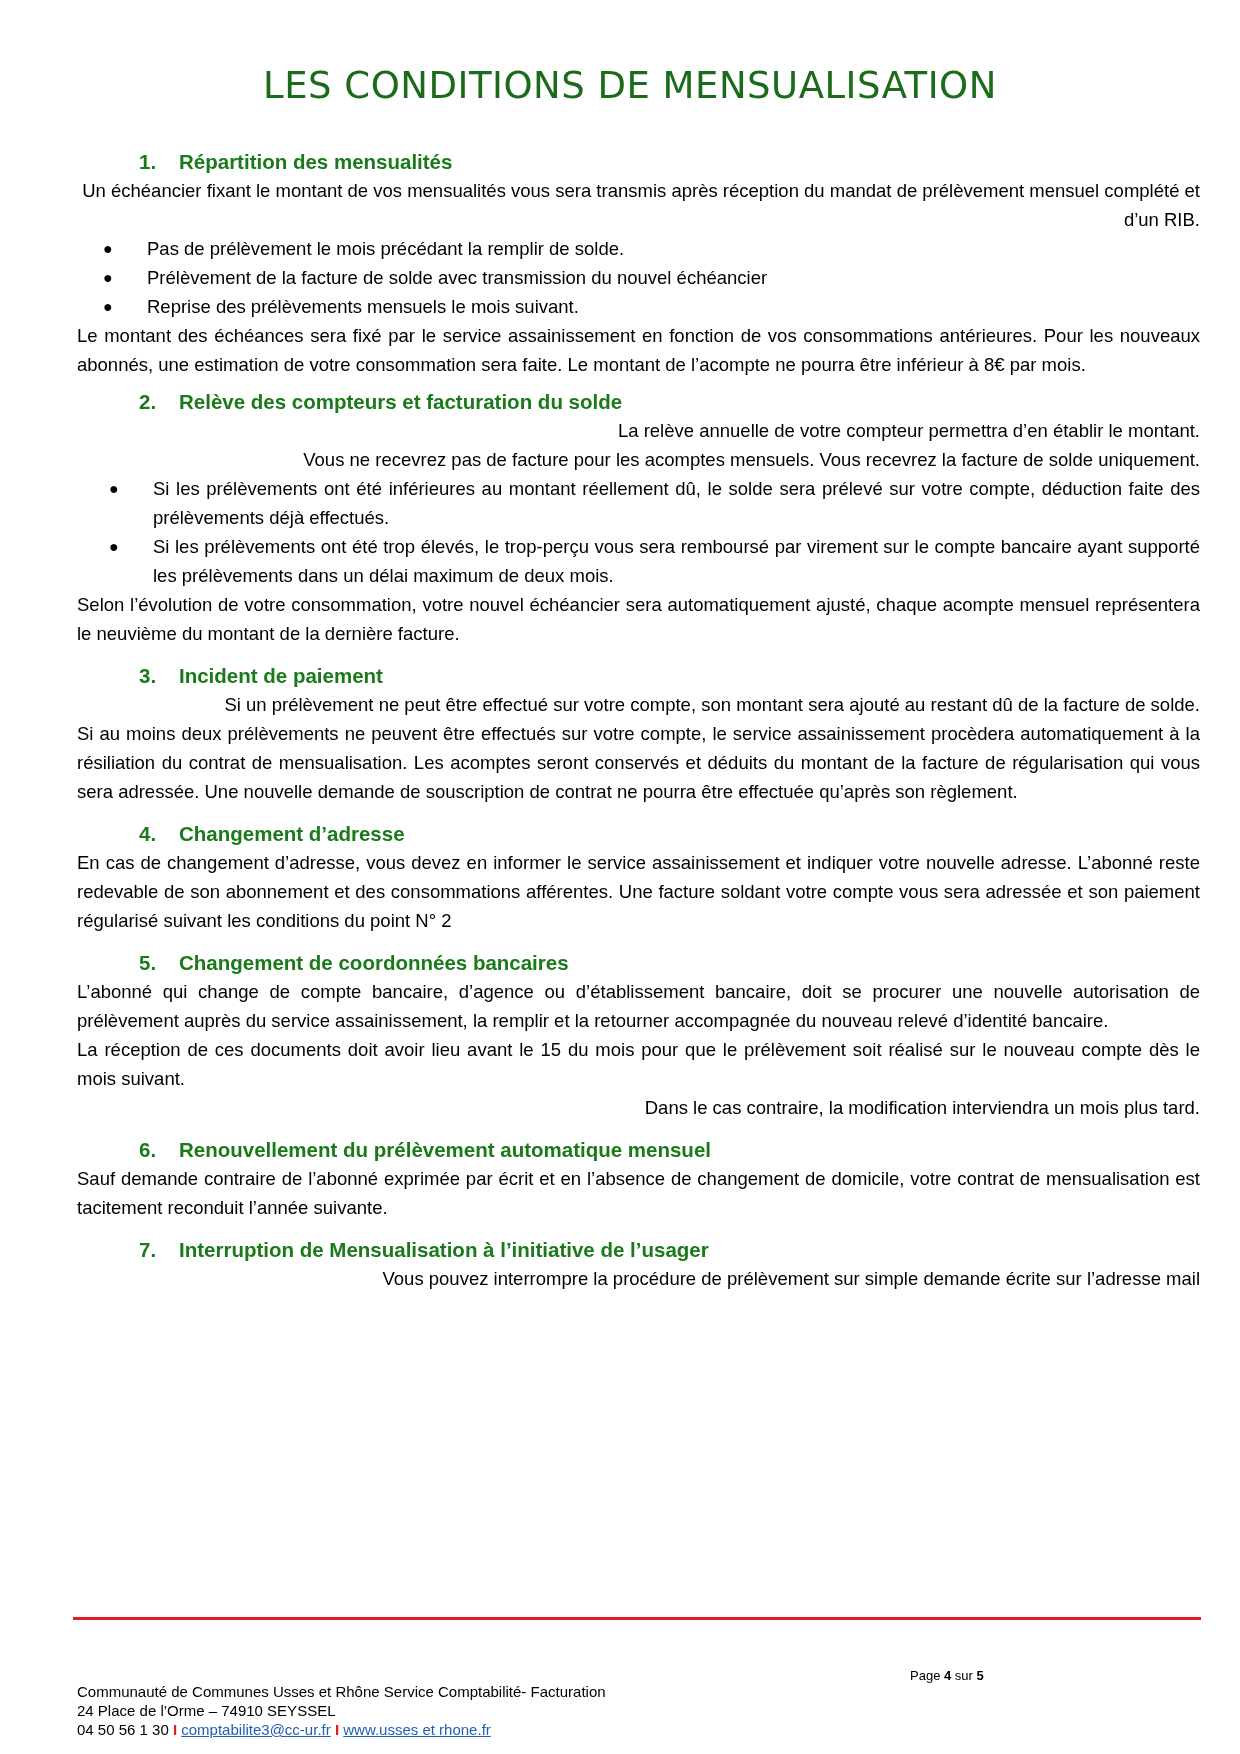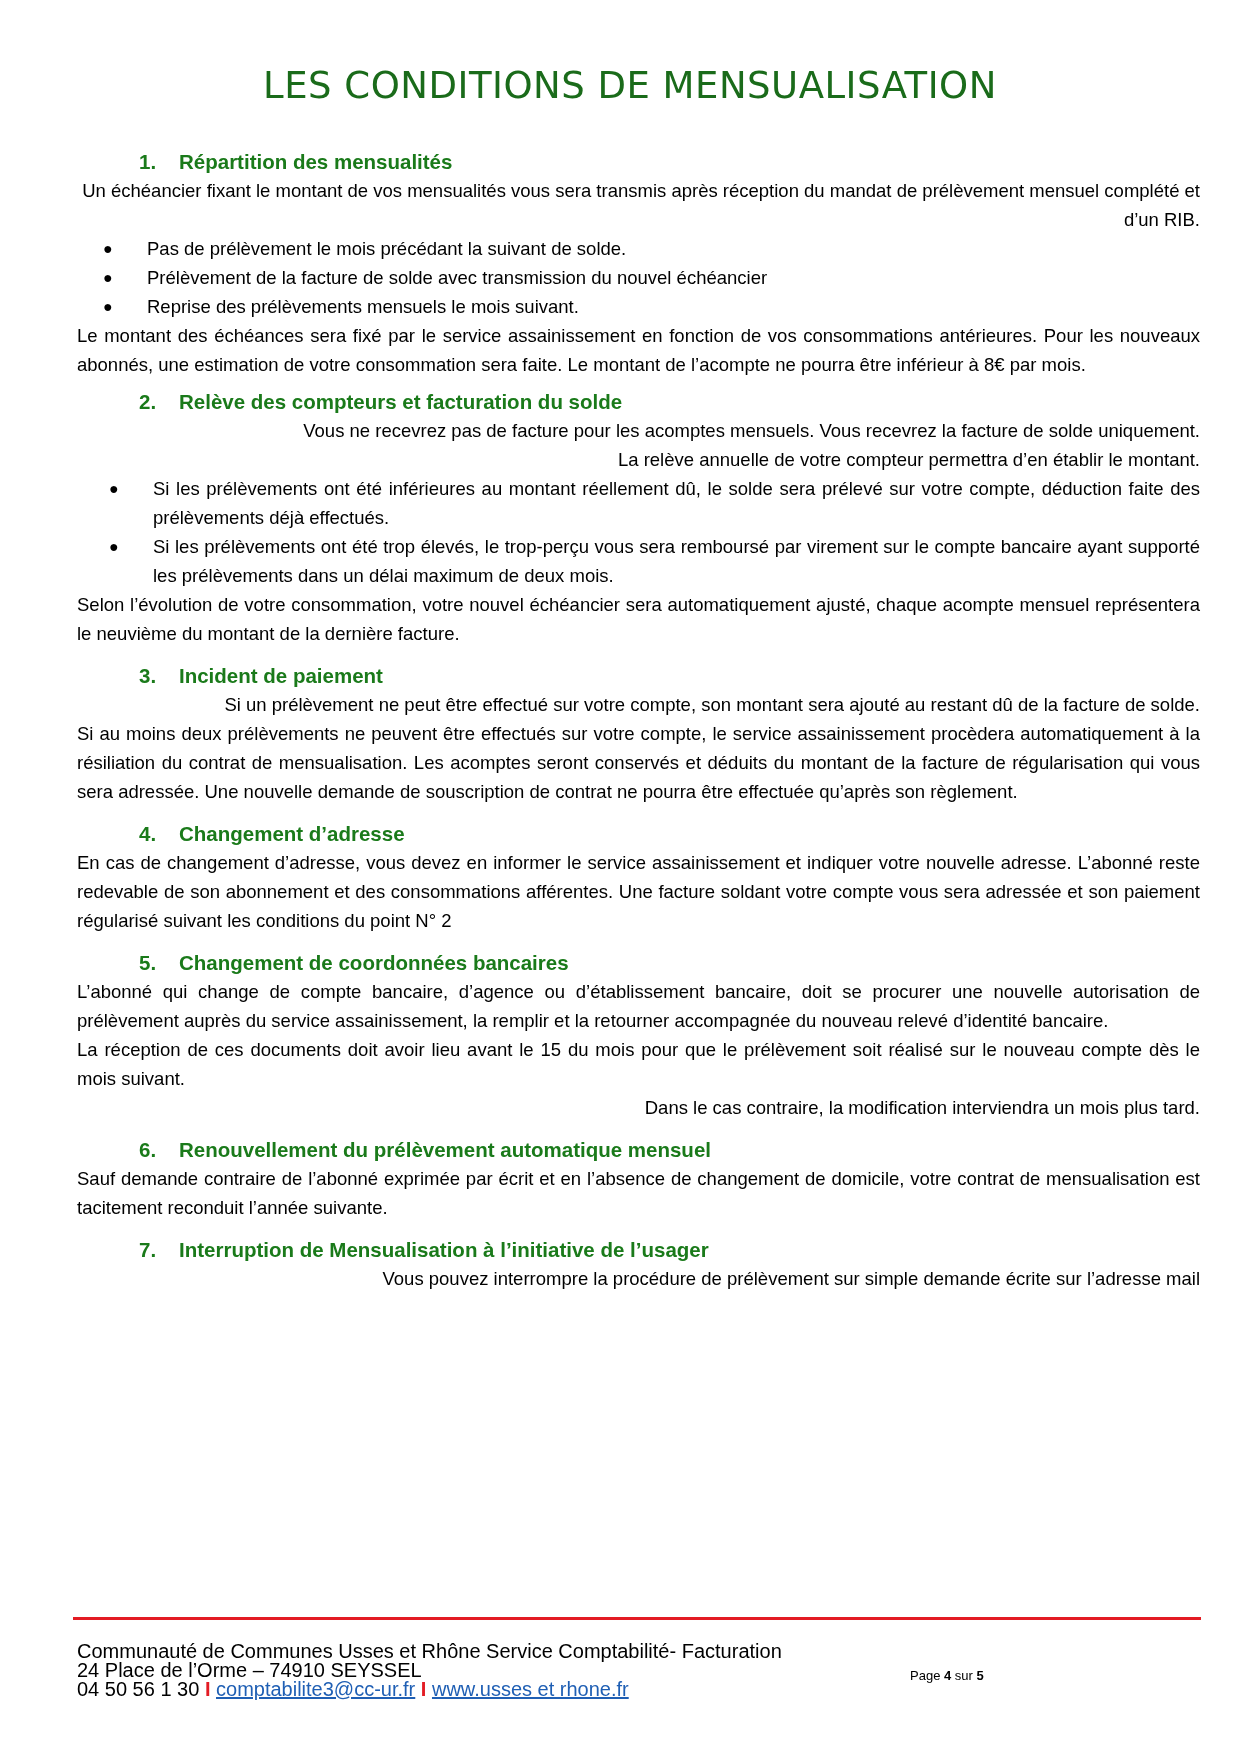--- a/index.html
+++ b/index.html
@@ -32,22 +32,22 @@
   ul.bullets.wide { padding-left: 76px; }
   .emph { font-weight: bold; text-decoration: underline; }
   a.link { color: #1f5fb4; text-decoration: underline; }
   .gap-s { height: 9px; }
   .gap-m { height: 14px; }
 
   .footer-rule {
     position: absolute; top: 1617px; left: 73px; width: 1128px; height: 3px; background: #e31b23;
   }
   .footer {
-    position: absolute; top: 1642px; left: 77px; width: 1130px;
-    font-family: "Liberation Sans", sans-serif; font-size: 20px; line-height: 19px; color: #000;
+    position: absolute; top: 1682px; left: 77px; width: 1130px;
+    font-family: "Liberation Sans", sans-serif; font-size: 15px; line-height: 19px; color: #000;
   }
   .footer .line { white-space: nowrap; }
   .footer .sep { color: #e31b23; font-weight: bold; }
   .footer a { color: #1f5fb4; text-decoration: underline; }
   .page-num {
     position: absolute; top: 1666px; left: 910px; font-family: "Liberation Sans", sans-serif;
     font-size: 13px; line-height: 19px;
   }
   .page-num b { font-weight: bold; }
 </style>
@@ -58,36 +58,36 @@
 
 <div class="content">
 
   <div class="section">
     <div class="heading">
       <span class="num">1.</span>
       <span>Répartition des mensualités</span>
     </div>
     <p class="para left">Un échéancier fixant le montant de vos mensualités vous sera transmis après réception du mandat de prélèvement mensuel complété et d’un RIB.</p>
     <ul class="bullets">
-      <li><span class="bullet">●</span><span>Pas de prélèvement le mois précédant la suivant de solde.</span></li>
+      <li><span class="bullet">●</span><span>Pas de prélèvement le mois précédant la remplir de solde.</span></li>
       <li><span class="bullet">●</span><span>Prélèvement de la facture de solde avec transmission du nouvel échéancier</span></li>
       <li><span class="bullet">●</span><span>Reprise des prélèvements mensuels le mois suivant.</span></li>
     </ul>
     <p class="para">Le montant des échéances sera fixé par le service assainissement en fonction de vos consommations antérieures. Pour les nouveaux abonnés, une estimation de votre consommation sera faite. Le montant de l’acompte ne pourra être inférieur à 8€ par mois.</p>
   </div>
 
   <div class="gap-s"></div>
 
   <div class="section">
     <div class="heading">
       <span class="num">2.</span>
       <span>Relève des compteurs et facturation du solde</span>
     </div>
+    <p class="para left">La relève annuelle de votre compteur permettra d’en établir le montant.</p>
     <p class="para left">Vous ne recevrez pas de facture pour les acomptes mensuels. Vous recevrez la facture de solde uniquement.</p>
-    <p class="para left">La relève annuelle de votre compteur permettra d’en établir le montant.</p>
     <ul class="bullets wide">
       <li><span class="bullet">●</span><span>Si les prélèvements ont été inférieures au montant réellement dû, le solde sera prélevé sur votre compte, déduction faite des prélèvements déjà effectués.</span></li>
       <li><span class="bullet">●</span><span>Si les prélèvements ont été trop élevés, le trop-perçu vous sera remboursé par virement sur le compte bancaire ayant supporté les prélèvements dans un délai maximum de deux mois.</span></li>
     </ul>
     <p class="para">Selon l’évolution de votre consommation, votre nouvel échéancier sera automatiquement ajusté, chaque acompte mensuel représentera le neuvième du montant de la dernière facture.</p>
   </div>
 
   <div class="gap-m"></div>
 
   <div class="section">

